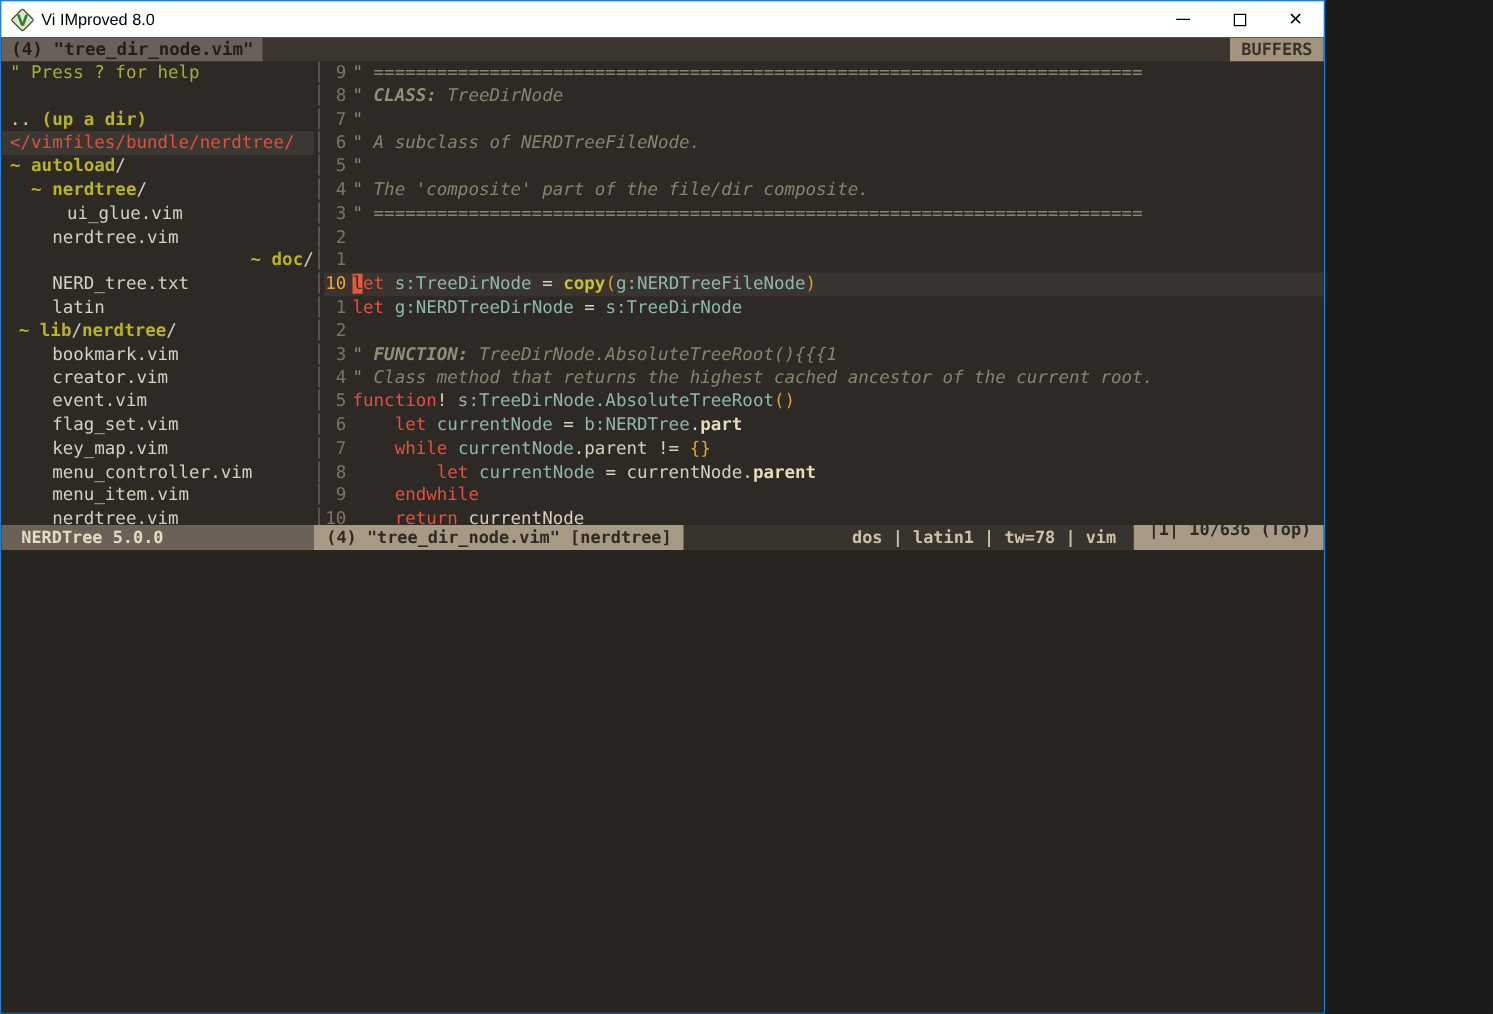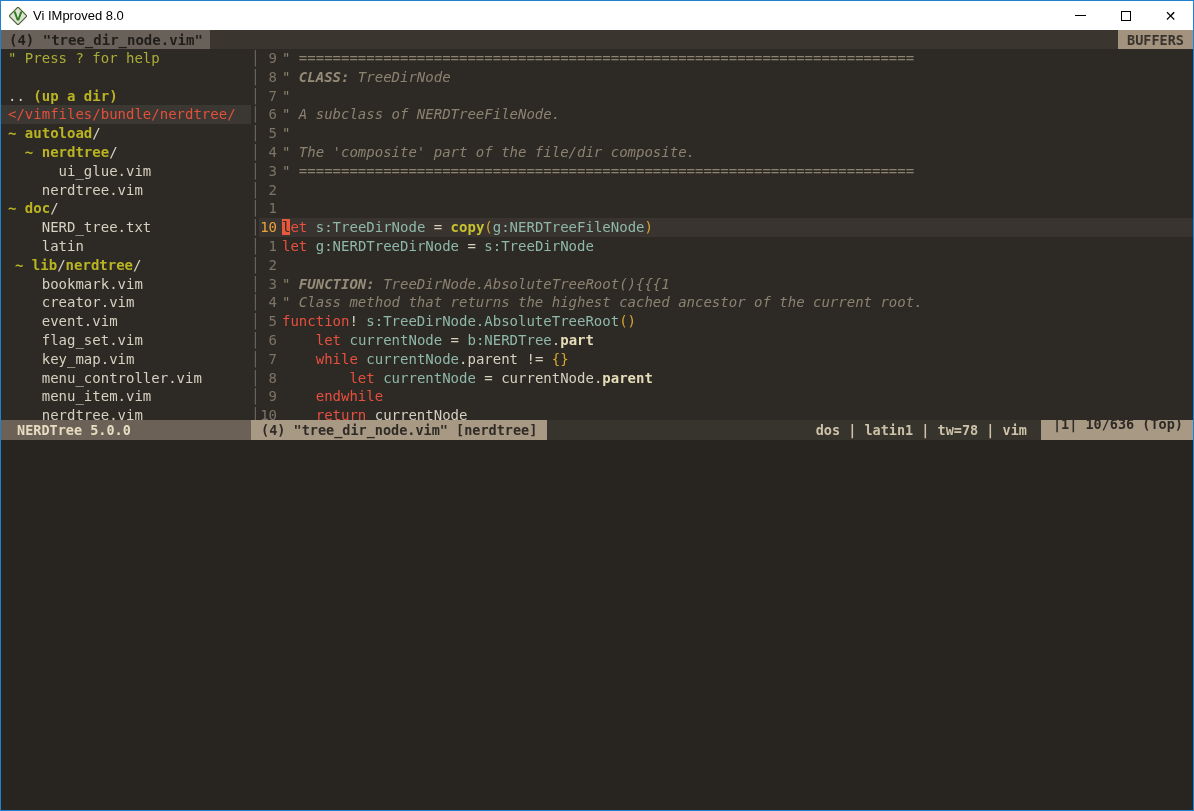--- a/index.html
+++ b/index.html
@@ -1,18 +1,18 @@
 <!DOCTYPE html>
 <html><head>
 <meta charset="utf-8">
 <style>
   * { margin:0; padding:0; box-sizing:border-box; }
   html,body { background:#1b1b1b; }
   .window {
-    width:1194px; height:811px; position:relative;
+    width:1060px; height:811px; position:relative;
     border:1px solid #2180d0;
     display:flex; flex-direction:column;
     font-family:"DejaVu Sans Mono", monospace;
   }
   
   .titlebar {
     height:29px; background:#ffffff; display:flex; align-items:center;
     flex:0 0 29px;
   }
   .app-icon { width:18px; height:18px; margin:0 6px 0 8px; }
@@ -114,23 +114,23 @@
     </div>
 
     <div class="main">
       <div class="nerdtree" id="tree">
           <div class="row" style="padding-left: 7px;"><span class="txt"><span class="sg-help">" Press ? for help</span></span></div>
           <div class="row" style="padding-left: 7px;"><span class="txt"></span></div>
           <div class="row" style="padding-left: 7px; text-align: right;"><span class="txt"><span class="sg-fg">.. </span><span class="sg-dir">(up a dir)</span></span></div>
           <div class="row hlline" style="padding-left: 7px;"><span class="txt"><span class="sg-root">&lt;/vimfiles/bundle/nerdtree/</span></span></div>
           <div class="row" style="padding-left: 7px;"><span class="txt"><span class="sg-dir">~ autoload</span><span class="sg-fg">/</span></span></div>
           <div class="row" style="padding-left: 7px;"><span class="txt"><span class="sg-dir">  ~ nerdtree</span><span class="sg-fg">/</span></span></div>
-          <div class="row" style="padding-left: 7px;"><span class="txt"><span class="sg-fg">      ui_glue.vim</span></span></div>
+          <div class="row" style="padding-left: 2px;"><span class="txt"><span class="sg-fg">      ui_glue.vim</span></span></div>
           <div class="row" style="padding-left: 7px;"><span class="txt"><span class="sg-fg">    nerdtree.vim</span></span></div>
-          <div class="row" style="padding-left: 7px;"><span class="txt"><span class="sg-dir">~ doc</span><span class="sg-fg">/</span></span></div>
+          <div class="row" style="padding-left: 7px; justify-content: flex-end;"><span class="txt"><span class="sg-dir">~ doc</span><span class="sg-fg">/</span></span></div>
           <div class="row" style="padding-left: 7px;"><span class="txt"><span class="sg-fg">    NERD_tree.txt</span></span></div>
           <div class="row" style="padding-left: 7px;"><span class="txt"><span class="sg-fg">    latin</span></span></div>
           <div class="row" style="padding-left: 14px;"><span class="txt"><span class="sg-dir">~ lib</span><span class="sg-fg">/</span><span class="sg-dir">nerdtree</span><span class="sg-fg">/</span></span></div>
           <div class="row" style="padding-left: 7px;"><span class="txt"><span class="sg-fg">    bookmark.vim</span></span></div>
           <div class="row" style="padding-left: 7px;"><span class="txt"><span class="sg-fg">    creator.vim</span></span></div>
           <div class="row" style="padding-left: 7px;"><span class="txt"><span class="sg-fg">    event.vim</span></span></div>
           <div class="row" style="padding-left: 7px;"><span class="txt"><span class="sg-fg">    flag_set.vim</span></span></div>
           <div class="row" style="padding-left: 7px;"><span class="txt"><span class="sg-fg">    key_map.vim</span></span></div>
           <div class="row" style="padding-left: 7px;"><span class="txt"><span class="sg-fg">    menu_controller.vim</span></span></div>
           <div class="row" style="padding-left: 7px;"><span class="txt"><span class="sg-fg">    menu_item.vim</span></span></div>

